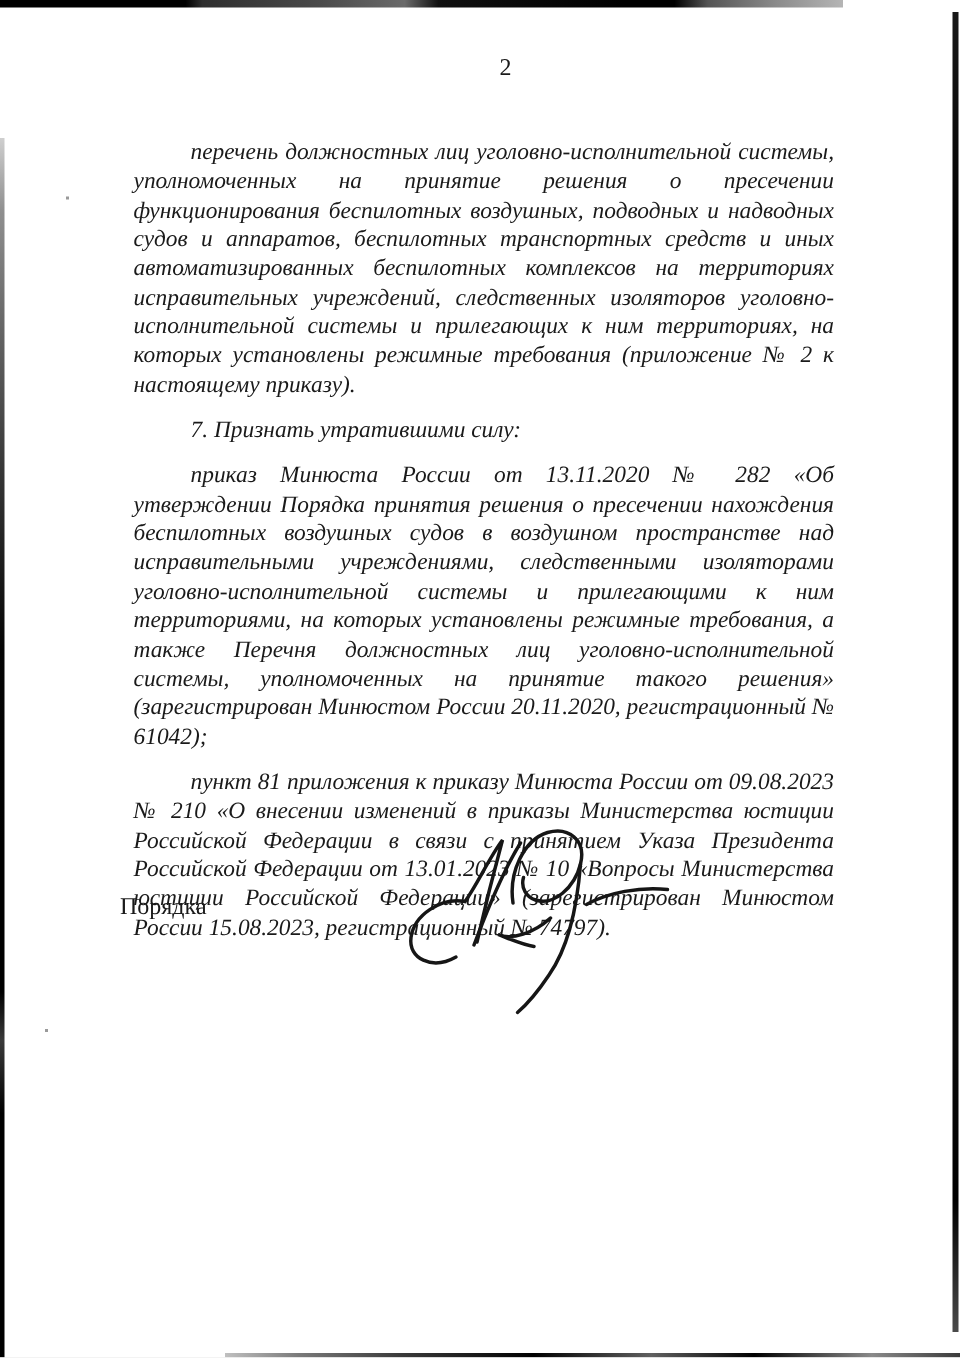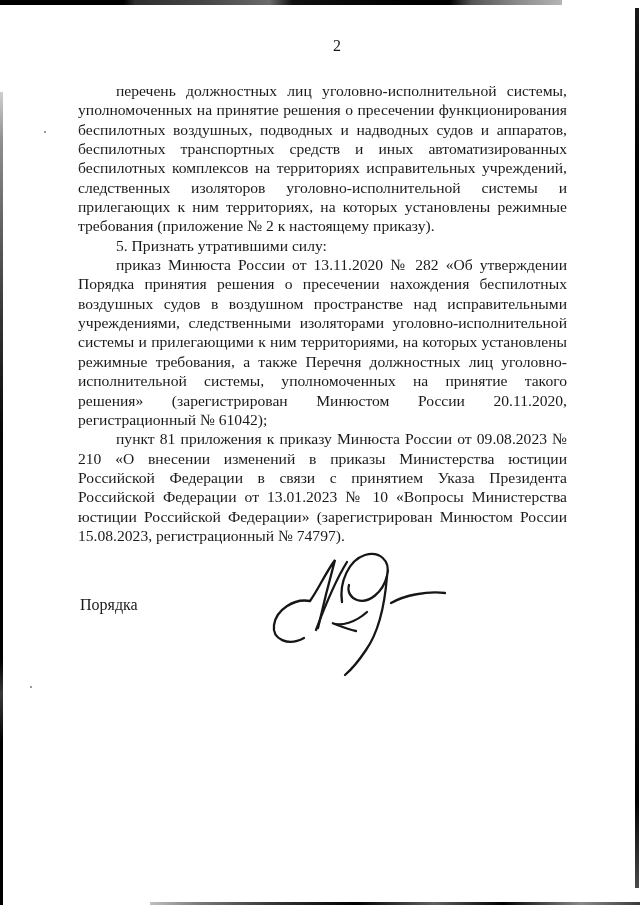--- a/index.html
+++ b/index.html
@@ -49,21 +49,21 @@
   .page-number {
     position:absolute; top:37px; left:76px; width:522px;
     text-align:center;
     font-size:16px;
   }
   .body-text {
     position:absolute; left:78px; top:81px; width:489px;
     font-size:15.6px; line-height:19.35px;
     text-align:justify;
   }
-  .body-text p { margin:0; text-indent:38px; }
+  .body-text p { margin:11px; text-indent:38px;font-style:italic; }
 
   .sign-title {
     position:absolute; left:80px; top:596px;
     font-size:16px;
   }
   .sign-name {
     position:absolute; left:367px; top:596px; width:200px;
     text-align:right;
     font-size:16px;
   }
@@ -80,21 +80,21 @@
   <div class="scan-left"></div>
   <div class="scan-right"></div>
   <div class="scan-bottom"></div>
   <div class="noise-dot dot-1"></div>
   <div class="noise-dot dot-2"></div>
 
   <div class="page-number">2</div>
 
   <div class="body-text">
     <p>перечень должностных лиц уголовно-исполнительной системы, уполномоченных на принятие решения о пресечении функционирования беспилотных воздушных, подводных и надводных судов и аппаратов, беспилотных транспортных средств и иных автоматизированных беспилотных комплексов на территориях исправительных учреждений, следственных изоляторов уголовно-исполнительной системы и прилегающих к ним территориях, на которых установлены режимные требования (приложение № 2 к настоящему приказу).</p>
-    <p>5. Признать утратившими силу:</p>
+    <p>7. Признать утратившими силу:</p>
     <p>приказ Минюста России от 13.11.2020 № 282 «Об утверждении Порядка принятия решения о пресечении нахождения беспилотных воздушных судов в воздушном пространстве над исправительными учреждениями, следственными изоляторами уголовно-исполнительной системы и прилегающими к ним территориями, на которых установлены режимные требования, а также Перечня должностных лиц уголовно-исполнительной системы, уполномоченных на принятие такого решения» (зарегистрирован Минюстом России 20.11.2020, регистрационный № 61042);</p>
     <p>пункт 81 приложения к приказу Минюста России от 09.08.2023 № 210 «О внесении изменений в приказы Министерства юстиции Российской Федерации в связи с принятием Указа Президента Российской Федерации от 13.01.2023 № 10 «Вопросы Министерства юстиции Российской Федерации» (зарегистрирован Минюстом России 15.08.2023, регистрационный № 74797).</p>
   </div>
 
   <div class="sign-title">Порядка</div>
 
   <svg class="sign-svg" width="182" height="132" viewBox="0 0 182 132" xmlns="http://www.w3.org/2000/svg">
     <g fill="none" stroke="#161616" stroke-width="2.3" stroke-linecap="round">
 
       <path d="M 36,90 C 20,99 4,91 6,77 C 8,62 26,50 42,53 C 50,42 58,24 67,12 C 61,34 55,58 50,80"></path>

